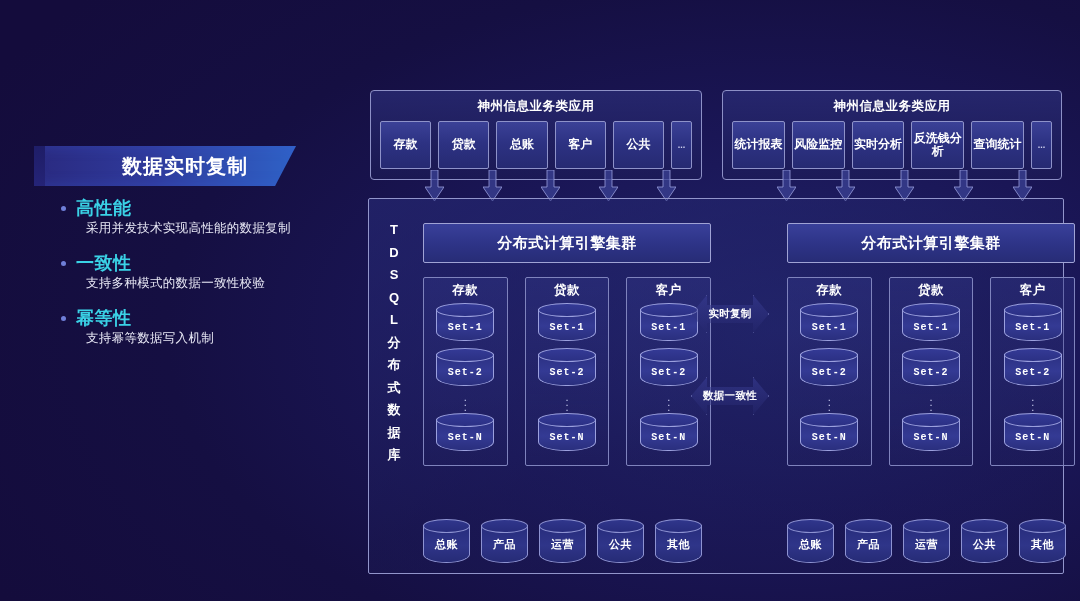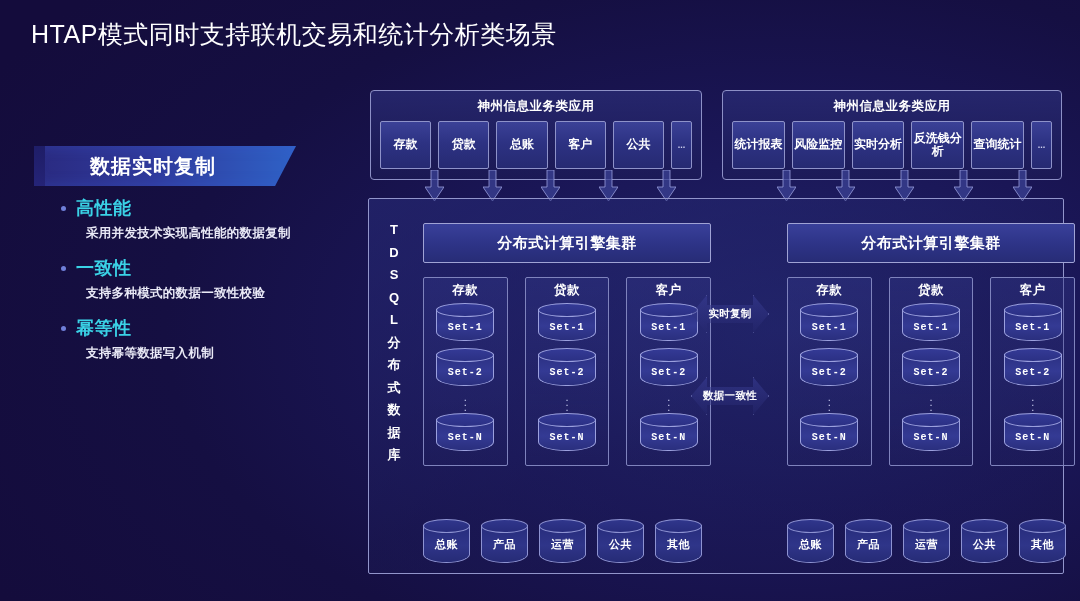--- a/index.html
+++ b/index.html
@@ -33,37 +33,37 @@
     box-shadow:0 0 14px rgba(60,90,210,.35) inset;
   }
   .banner-edge{
     position:absolute;left:0;top:0;width:11px;height:100%;
     background:linear-gradient(180deg,#1d1b63,#242275);
     opacity:.9;
   }
   .banner-text{
     position:absolute;left:0;top:0;width:238px;height:40px;
     display:flex;align-items:center;justify-content:center;
-    font-size:20px;font-weight:bold;color:#fff;letter-spacing:1px;
+    font-size:20px;font-weight:bold;color:#fff;letter-spacing:1px;padding-left:32px;
   }
 
   
   .bullets{position:absolute;left:58px;top:196px;width:300px;}
   .bullet-row{margin-bottom:6px;}
   .bullet-head{display:flex;align-items:center;gap:10px;}
   .dot{
     width:5px;height:5px;border-radius:50%;
     background:#6f7fd8;flex:0 0 auto;margin-left:3px;
   }
   .bullet-title{
     font-size:18px;font-weight:bold;color:#3ad2e6;letter-spacing:.5px;
   }
   .bullet-desc{
-    margin-left:28px;margin-top:5px;margin-bottom:14px;
-    font-size:12.5px;font-weight:bold;color:#e9e9f6;letter-spacing:.3px;
+    margin-left:28px;margin-bottom:14px;
+    font-size:12.5px;font-weight:normal;color:#e9e9f6;letter-spacing:.3px;
   }
 
   
   .app-group{
     position:absolute;
     border:1px solid #8d90c6;
     background:linear-gradient(180deg,rgba(42,44,118,.75),rgba(28,28,86,.55));
     border-radius:4px;
   }
   .app-group .group-title{
@@ -184,21 +184,20 @@
   .mid-arrow .txt{
     position:absolute;inset:0;display:flex;align-items:center;justify-content:center;
     font-size:10.5px;font-weight:bold;color:#ffffff;letter-spacing:.3px;
   }
 </style>
 </head>
 <body>
 
 <div class="slide">
 
-  <div class="title">HTAP模式同时支持联机交易和统计分析类场景</div>
 
   <div class="banner-wrap">
     <div class="banner-shape"></div>
     <div class="banner-edge"></div>
     <div class="banner-text">数据实时复制</div>
   </div>
 
   <div class="bullets">
     <div class="bullet-row">
       <div class="bullet-head">

